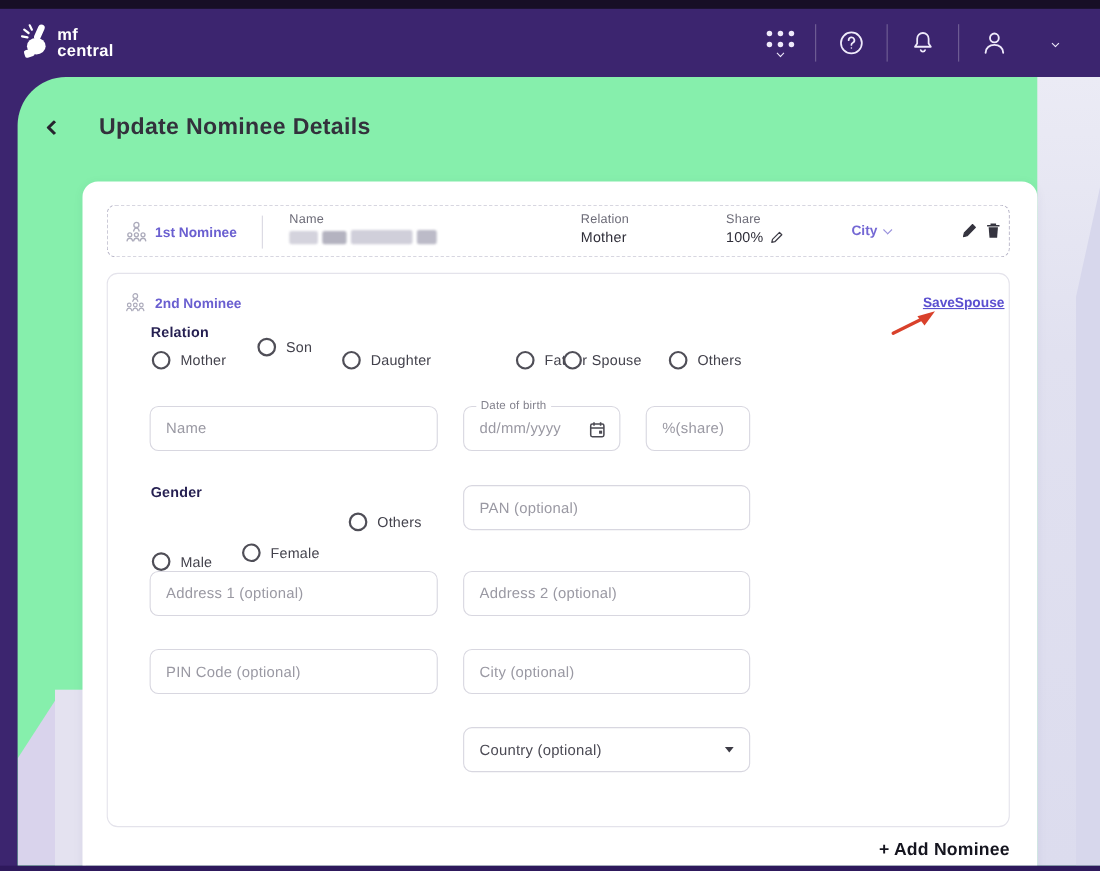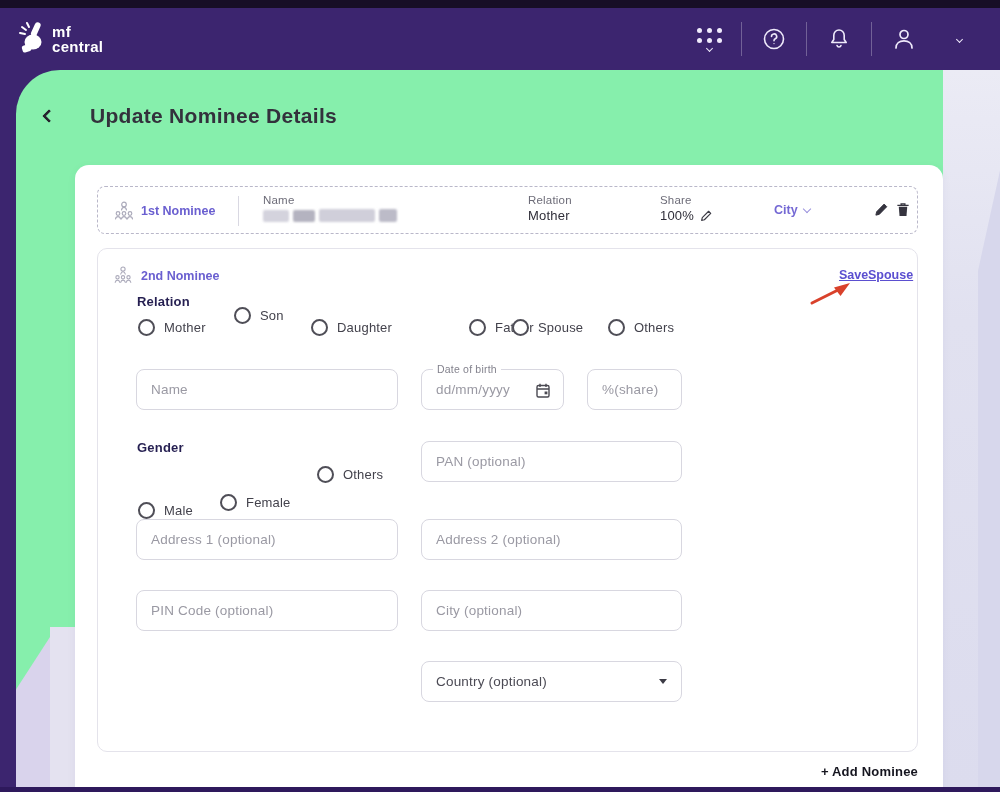--- a/index.html
+++ b/index.html
@@ -80,21 +80,21 @@
 
   .tfield { position:absolute; height:41px; border:1px solid #d8d7e0; border-radius:8px; background:#fff; }
   .tfield input { width:100%; height:100%; border:none; outline:none; background:transparent; padding:0 14px; font-family:"Liberation Sans",sans-serif; font-size:13.5px; color:#3c3b45; }
   .tfield input::placeholder { color:#9a99a3; opacity:1; letter-spacing:.2px; }
   .notch { position:absolute; top:-7px; left:11px; background:#fff; padding:0 4px; font-size:10.5px; color:#83828d; letter-spacing:.2px; }
   .dob-cal { position:absolute; right:12px; top:12px; cursor:pointer; }
   .select-field { display:flex; align-items:center; justify-content:space-between; padding:0 14px; cursor:pointer; }
   .select-field .sel-text { font-size:13.5px; color:#4b4a54; letter-spacing:.2px; }
   .sel-caret { width:0; height:0; border-left:4.5px solid transparent; border-right:4.5px solid transparent; border-top:5.5px solid #3c3b45; }
 
-  .add-nominee { position:absolute; right:25px; top:599px; font-size:13px; font-weight:800; color:#15151f; letter-spacing:.2px; cursor:pointer; }
+  .add-nominee { position:absolute; right:25px; top:599px; font-size:16px; font-weight:800; color:#15151f; letter-spacing:.2px; cursor:pointer; }
 </style>
 </head>
 <body>
 
 <div class="top-strip"></div>
 
 <div class="header">
   <div class="logo">
     <span>
       <svg width="34" height="36" viewBox="0 0 34 36">

